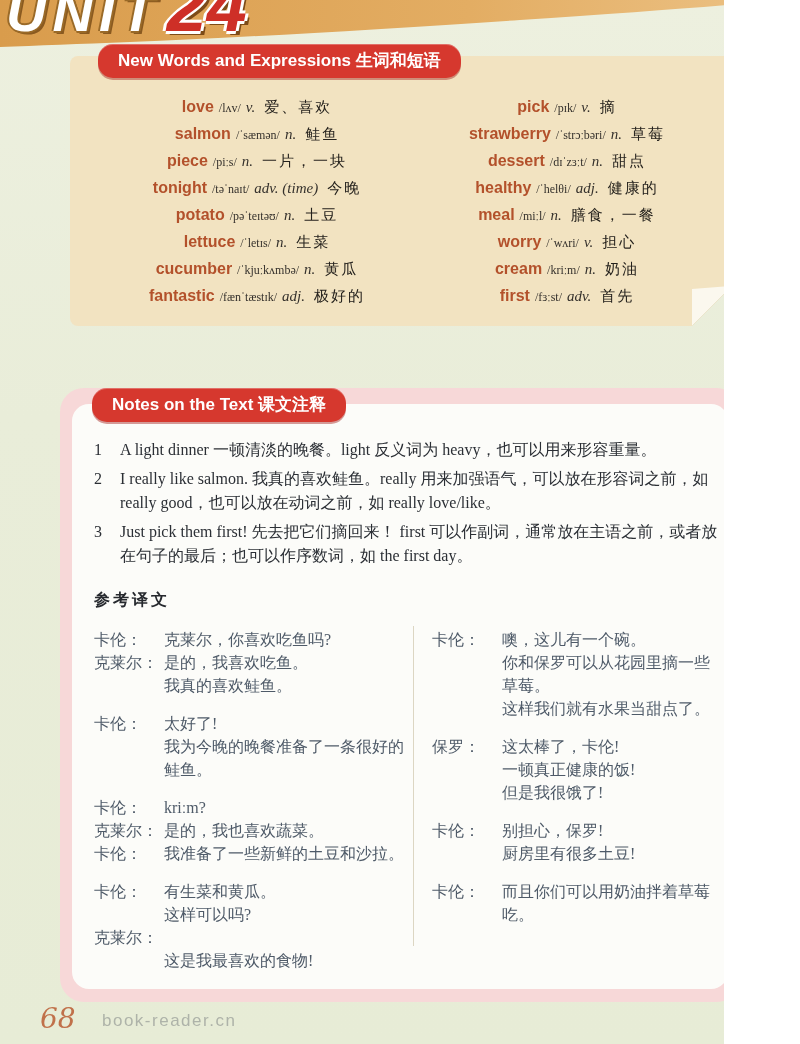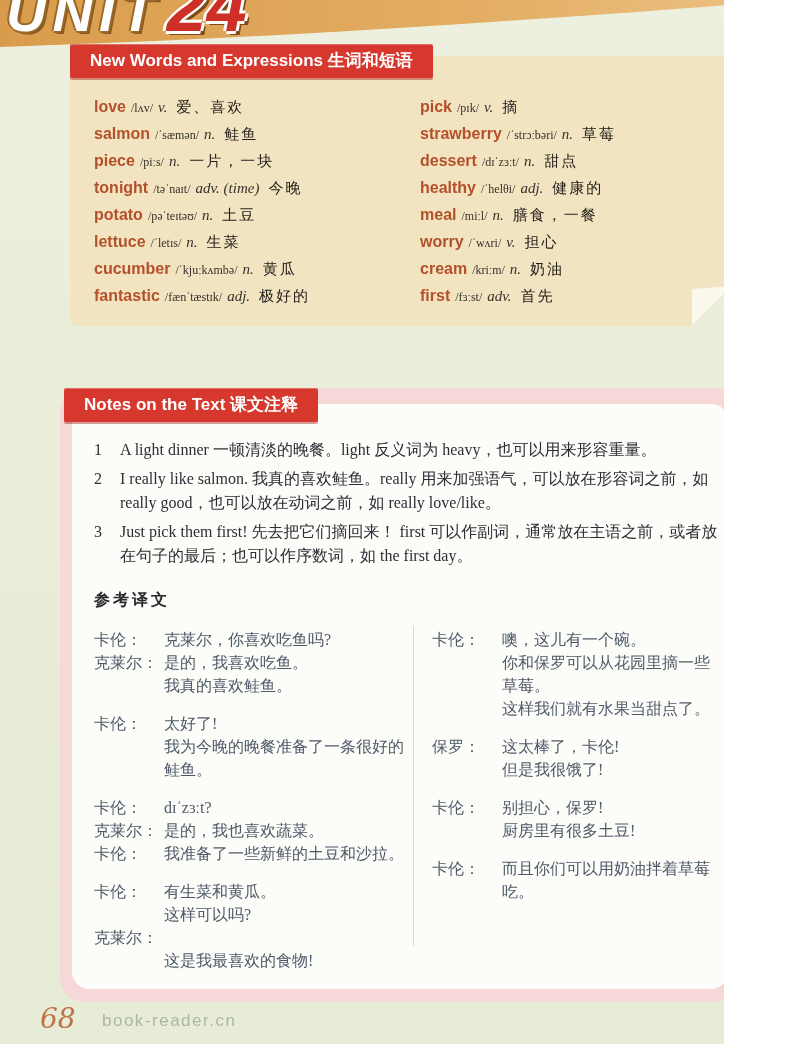--- a/index.html
+++ b/index.html
@@ -9,32 +9,32 @@
   
   .band{position:absolute;top:0;left:0;width:800px;height:50px;}
   .unit-wrap{position:absolute;top:-30px;left:6px;line-height:1;white-space:nowrap;
              font-style:italic;font-weight:bold;font-family:"Liberation Sans",sans-serif;}
   .unit-word{font-size:56px;letter-spacing:6px;color:#fff;
              text-shadow:-2px 0 #9a6a28,2px 0 #9a6a28,0 -2px #9a6a28,0 2px #9a6a28,3px 3px 0 #8a5a20;}
   .unit-num{font-size:72px;color:#ce2f27;margin-left:6px;
             text-shadow:-3px 0 #fff,3px 0 #fff,0 -3px #fff,0 3px #fff,4px 4px 0 #7d4b17;}
   
   .badge{position:absolute;background:#d6382e;color:#fff;font-weight:bold;font-size:17px;
-         line-height:34px;height:34px;padding:0 20px;border-radius:2px;white-space:nowrap;
+         line-height:34px;height:34px;padding:0 20px;border-radius:15px;white-space:nowrap;
          box-shadow:0 2px 0 rgba(164,36,30,.45), inset 0 1px 0 rgba(255,255,255,.28);
-         z-index:5;font-family:"Liberation Sans",sans-serif;}
+         z-index:5;font-family:"Liberation Sans",sans-serif;margin-left:28px;}
   
   .vocab-card{position:absolute;left:70px;top:56px;width:662px;height:270px;
               background:#f2e3c1;border-radius:8px;
               clip-path:polygon(0 0,100% 0,100% calc(100% - 40px),calc(100% - 40px) 100%,0 100%);}
   .fold{position:absolute;right:0;bottom:0;width:40px;height:40px;}
   .vocab-grid{position:absolute;left:94px;top:98px;width:620px;display:grid;
               grid-template-columns:326px 1fr;}
   .vcol{display:flex;flex-direction:column;gap:9px;}
-  .vrow{display:flex;align-items:baseline;white-space:nowrap;height:18px;}
+  .vrow{display:flex;align-items:baseline;white-space:nowrap;height:18px;justify-content:center;}
   .w{font-weight:bold;font-size:16px;color:#b3512b;}
   .ph{font-family:"Liberation Serif",serif;font-size:12px;color:#35312c;margin-left:5px;}
   .pos{font-family:"Liberation Serif",serif;font-style:italic;font-size:15px;color:#35312c;margin-left:5px;}
   .cn{font-family:"Liberation Serif",serif;font-size:15px;color:#24211c;margin-left:9px;letter-spacing:2px;}
   
   .notes-frame{position:absolute;left:60px;top:388px;width:680px;height:614px;
                background:#f7d8d8;border-radius:24px;}
   .notes-inner{position:absolute;left:12px;top:16px;right:12px;bottom:13px;
                background:#fcfcf9;border-radius:17px;}
   .notes-list{position:absolute;left:94px;top:438px;width:624px;}
@@ -232,21 +232,21 @@
       <div class="dlg-row gap">
         <span class="spk">卡伦：</span>
         <span class="dtxt">太好了!</span>
       </div>
       <div class="dlg-row">
         <span class="spk"></span>
         <span class="dtxt">我为今晚的晚餐准备了一条很好的鲑鱼。</span>
       </div>
       <div class="dlg-row gap">
         <span class="spk">卡伦：</span>
-        <span class="dtxt">dɪˈzɜːt?</span>
+        <span class="dtxt">kriːm?</span>
       </div>
       <div class="dlg-row">
         <span class="spk">克莱尔：</span>
         <span class="dtxt">是的，我也喜欢蔬菜。</span>
       </div>
       <div class="dlg-row">
         <span class="spk">卡伦：</span>
         <span class="dtxt">我准备了一些新鲜的土豆和沙拉。</span>
       </div>
       <div class="dlg-row gap">
@@ -281,20 +281,24 @@
       <div class="dlg-row">
         <span class="spk"></span>
         <span class="dtxt">这样我们就有水果当甜点了。</span>
       </div>
       <div class="dlg-row gap">
         <span class="spk">保罗：</span>
         <span class="dtxt">这太棒了，卡伦!</span>
       </div>
       <div class="dlg-row">
         <span class="spk"></span>
+        <span class="dtxt">一顿真正健康的饭!</span>
+      </div>
+      <div class="dlg-row">
+        <span class="spk"></span>
         <span class="dtxt">但是我很饿了!</span>
       </div>
       <div class="dlg-row gap">
         <span class="spk">卡伦：</span>
         <span class="dtxt">别担心，保罗!</span>
       </div>
       <div class="dlg-row">
         <span class="spk"></span>
         <span class="dtxt">厨房里有很多土豆!</span>
       </div>

